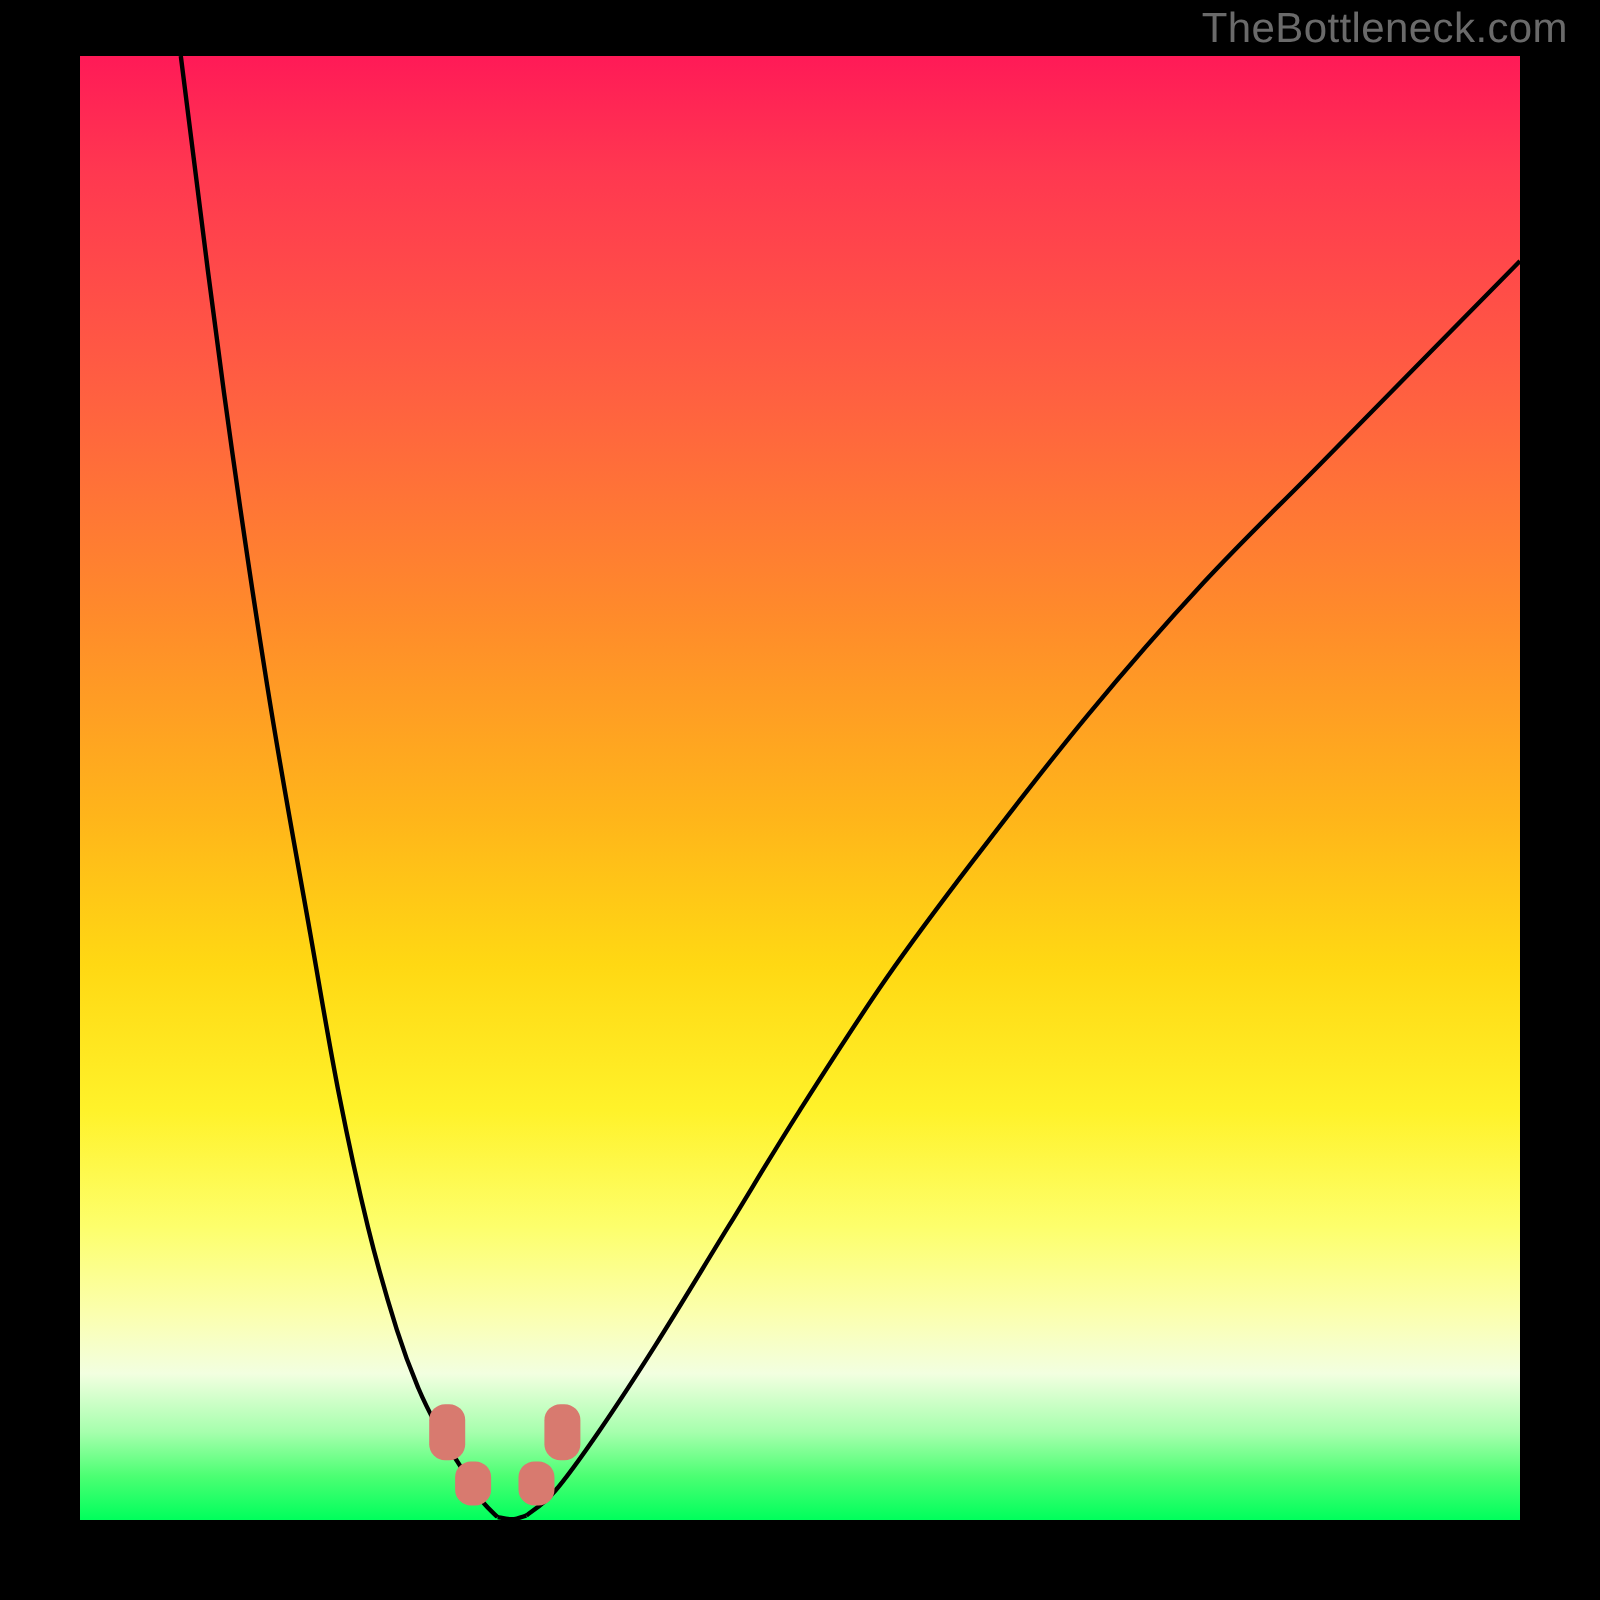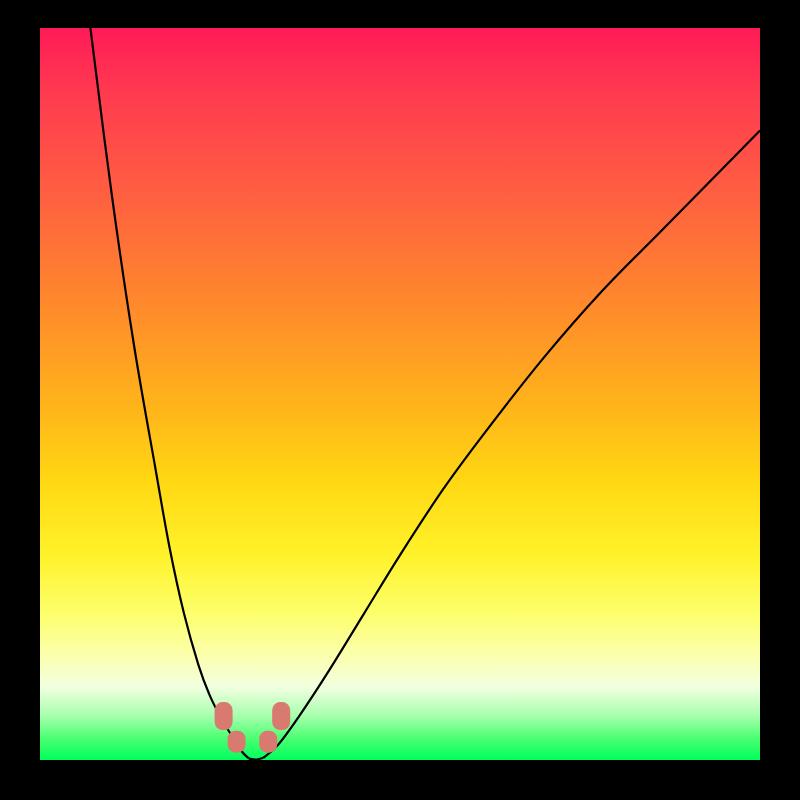--- a/index.html
+++ b/index.html
@@ -62,20 +62,21 @@
   .marker {
     fill: #d87a6f;
     stroke: none;
   }
 </style>
 </head>
 <body>
 
 <div class="outer">
 
+  <div class="watermark">TheBottleneck.com</div>
 
   <div class="plot-area">
     <svg class="curve" viewBox="0 0 720 732" preserveAspectRatio="none">
 
       <path fill="none" stroke="#000" stroke-width="2.2" d="M 50.40 0.00 C 54.29 30.30, 64.22 111.70, 72.00 168.36 C 79.78 225.02, 85.82 266.01, 93.60 314.76 C 101.38 363.51, 108.72 402.31, 115.20 439.20 C 121.68 476.09, 124.42 493.37, 129.60 519.72 C 134.78 546.07, 138.82 564.52, 144.00 585.60 C 149.18 606.68, 153.86 622.35, 158.40 636.84 C 162.94 651.33, 165.31 656.90, 169.20 666.12 C 173.09 675.34, 176.50 681.49, 180.00 688.08 C 183.50 694.67, 185.79 698.11, 188.64 702.72 C 191.49 707.33, 193.51 710.01, 195.84 713.70 C 198.17 717.39, 199.27 720.19, 201.60 723.22 C 203.93 726.25, 207.50 729.22, 208.80 730.54"></path>
 
       <path fill="none" stroke="#000" stroke-width="2.2" d="M 208.80 730.54 C 210.10 730.73, 213.41 731.77, 216.00 731.63 C 218.59 731.50, 221.90 730.13, 223.20 729.80"></path>
 
       <path fill="none" stroke="#000" stroke-width="2.2" d="M 223.20 729.80 C 225.79 727.56, 231.12 724.87, 237.60 717.36 C 244.08 709.85, 250.13 701.26, 259.20 688.08 C 268.27 674.90, 276.34 662.61, 288.00 644.16 C 299.66 625.71, 311.04 606.68, 324.00 585.60 C 336.96 564.52, 345.74 549.44, 360.00 527.04 C 374.26 504.64, 387.65 483.56, 403.20 461.16 C 418.75 438.76, 428.26 426.32, 446.40 402.60 C 464.54 378.88, 483.26 354.43, 504.00 329.40 C 524.74 304.37, 540.86 285.92, 561.60 263.52 C 582.34 241.12, 598.46 226.04, 619.20 204.96 C 639.94 183.88, 658.66 164.85, 676.80 146.40 C 694.94 127.95, 712.22 110.39, 720.00 102.48"></path>
 

